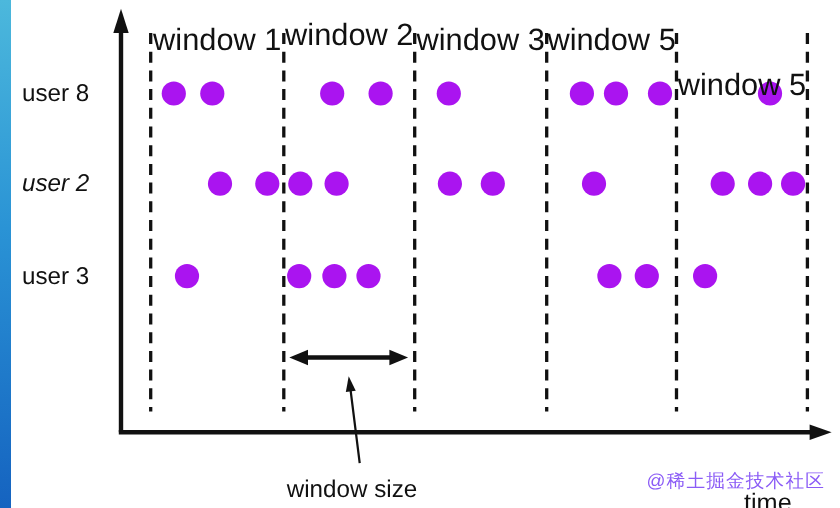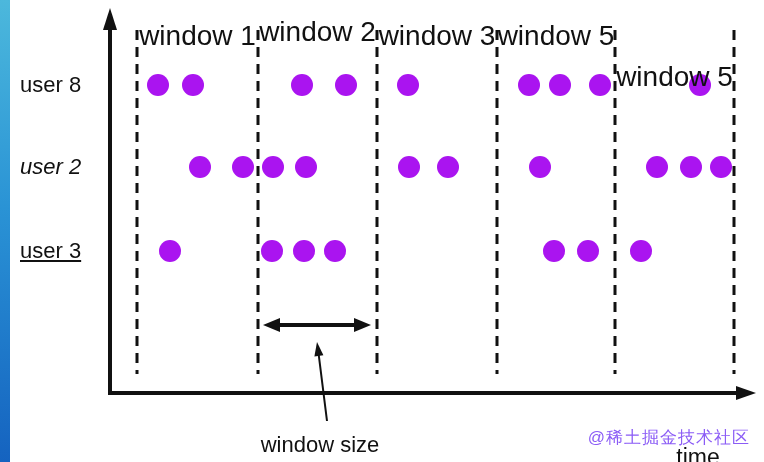--- a/index.html
+++ b/index.html
@@ -64,19 +64,19 @@
       <circle cx="335" cy="251" r="11" fill="#aa14f0"></circle>
       <circle cx="554" cy="251" r="11" fill="#aa14f0"></circle>
       <circle cx="588" cy="251" r="11" fill="#aa14f0"></circle>
       <circle cx="641" cy="251" r="11" fill="#aa14f0"></circle>
     </svg>
   <div class="lbl time-label" id="time-label" style="left: 698px; top: 420px; transform: translate(-50%, -50%);">time</div>
   <div class="lbl window-size-label" id="window-size-label" style="left: 320px; top: 445px; transform: translate(-50%, -50%);">window size</div>
   <div class="lbl watermark" id="watermark" style="right: 14px; top: 429px; color: #8b5cf6;">@稀土掘金技术社区</div>
 <div class="lbl user-label" style="left: 20px; top: 85px; transform: translateY(-50%);">user 8</div>
     <div class="lbl user-label" style="left: 20px; top: 167px; transform: translateY(-50%); font-style: italic;">user 2</div>
-    <div class="lbl user-label" style="left: 20px; top: 251px; transform: translateY(-50%); text-decoration: underline;">user 3</div>
+    <div class="lbl user-label" style="left: 20px; top: 251px; transform: translateY(-50%);">user 3</div>
     <div class="lbl window-label" style="left: 197.5px; top: 36px; transform: translate(-50%, -50%);">window 1</div>
     <div class="lbl window-label" style="left: 317.5px; top: 32px; transform: translate(-50%, -50%);">window 2</div>
     <div class="lbl window-label" style="left: 437px; top: 36px; transform: translate(-50%, -50%);">window 3</div>
     <div class="lbl window-label" style="left: 556px; top: 36px; transform: translate(-50%, -50%);">window 5</div>
     <div class="lbl window-label" style="left: 674.5px; top: 36px; transform: translate(-50%, -50%); margin-top: 41px;">window 5</div>
   </div>
 
 </body></html>

